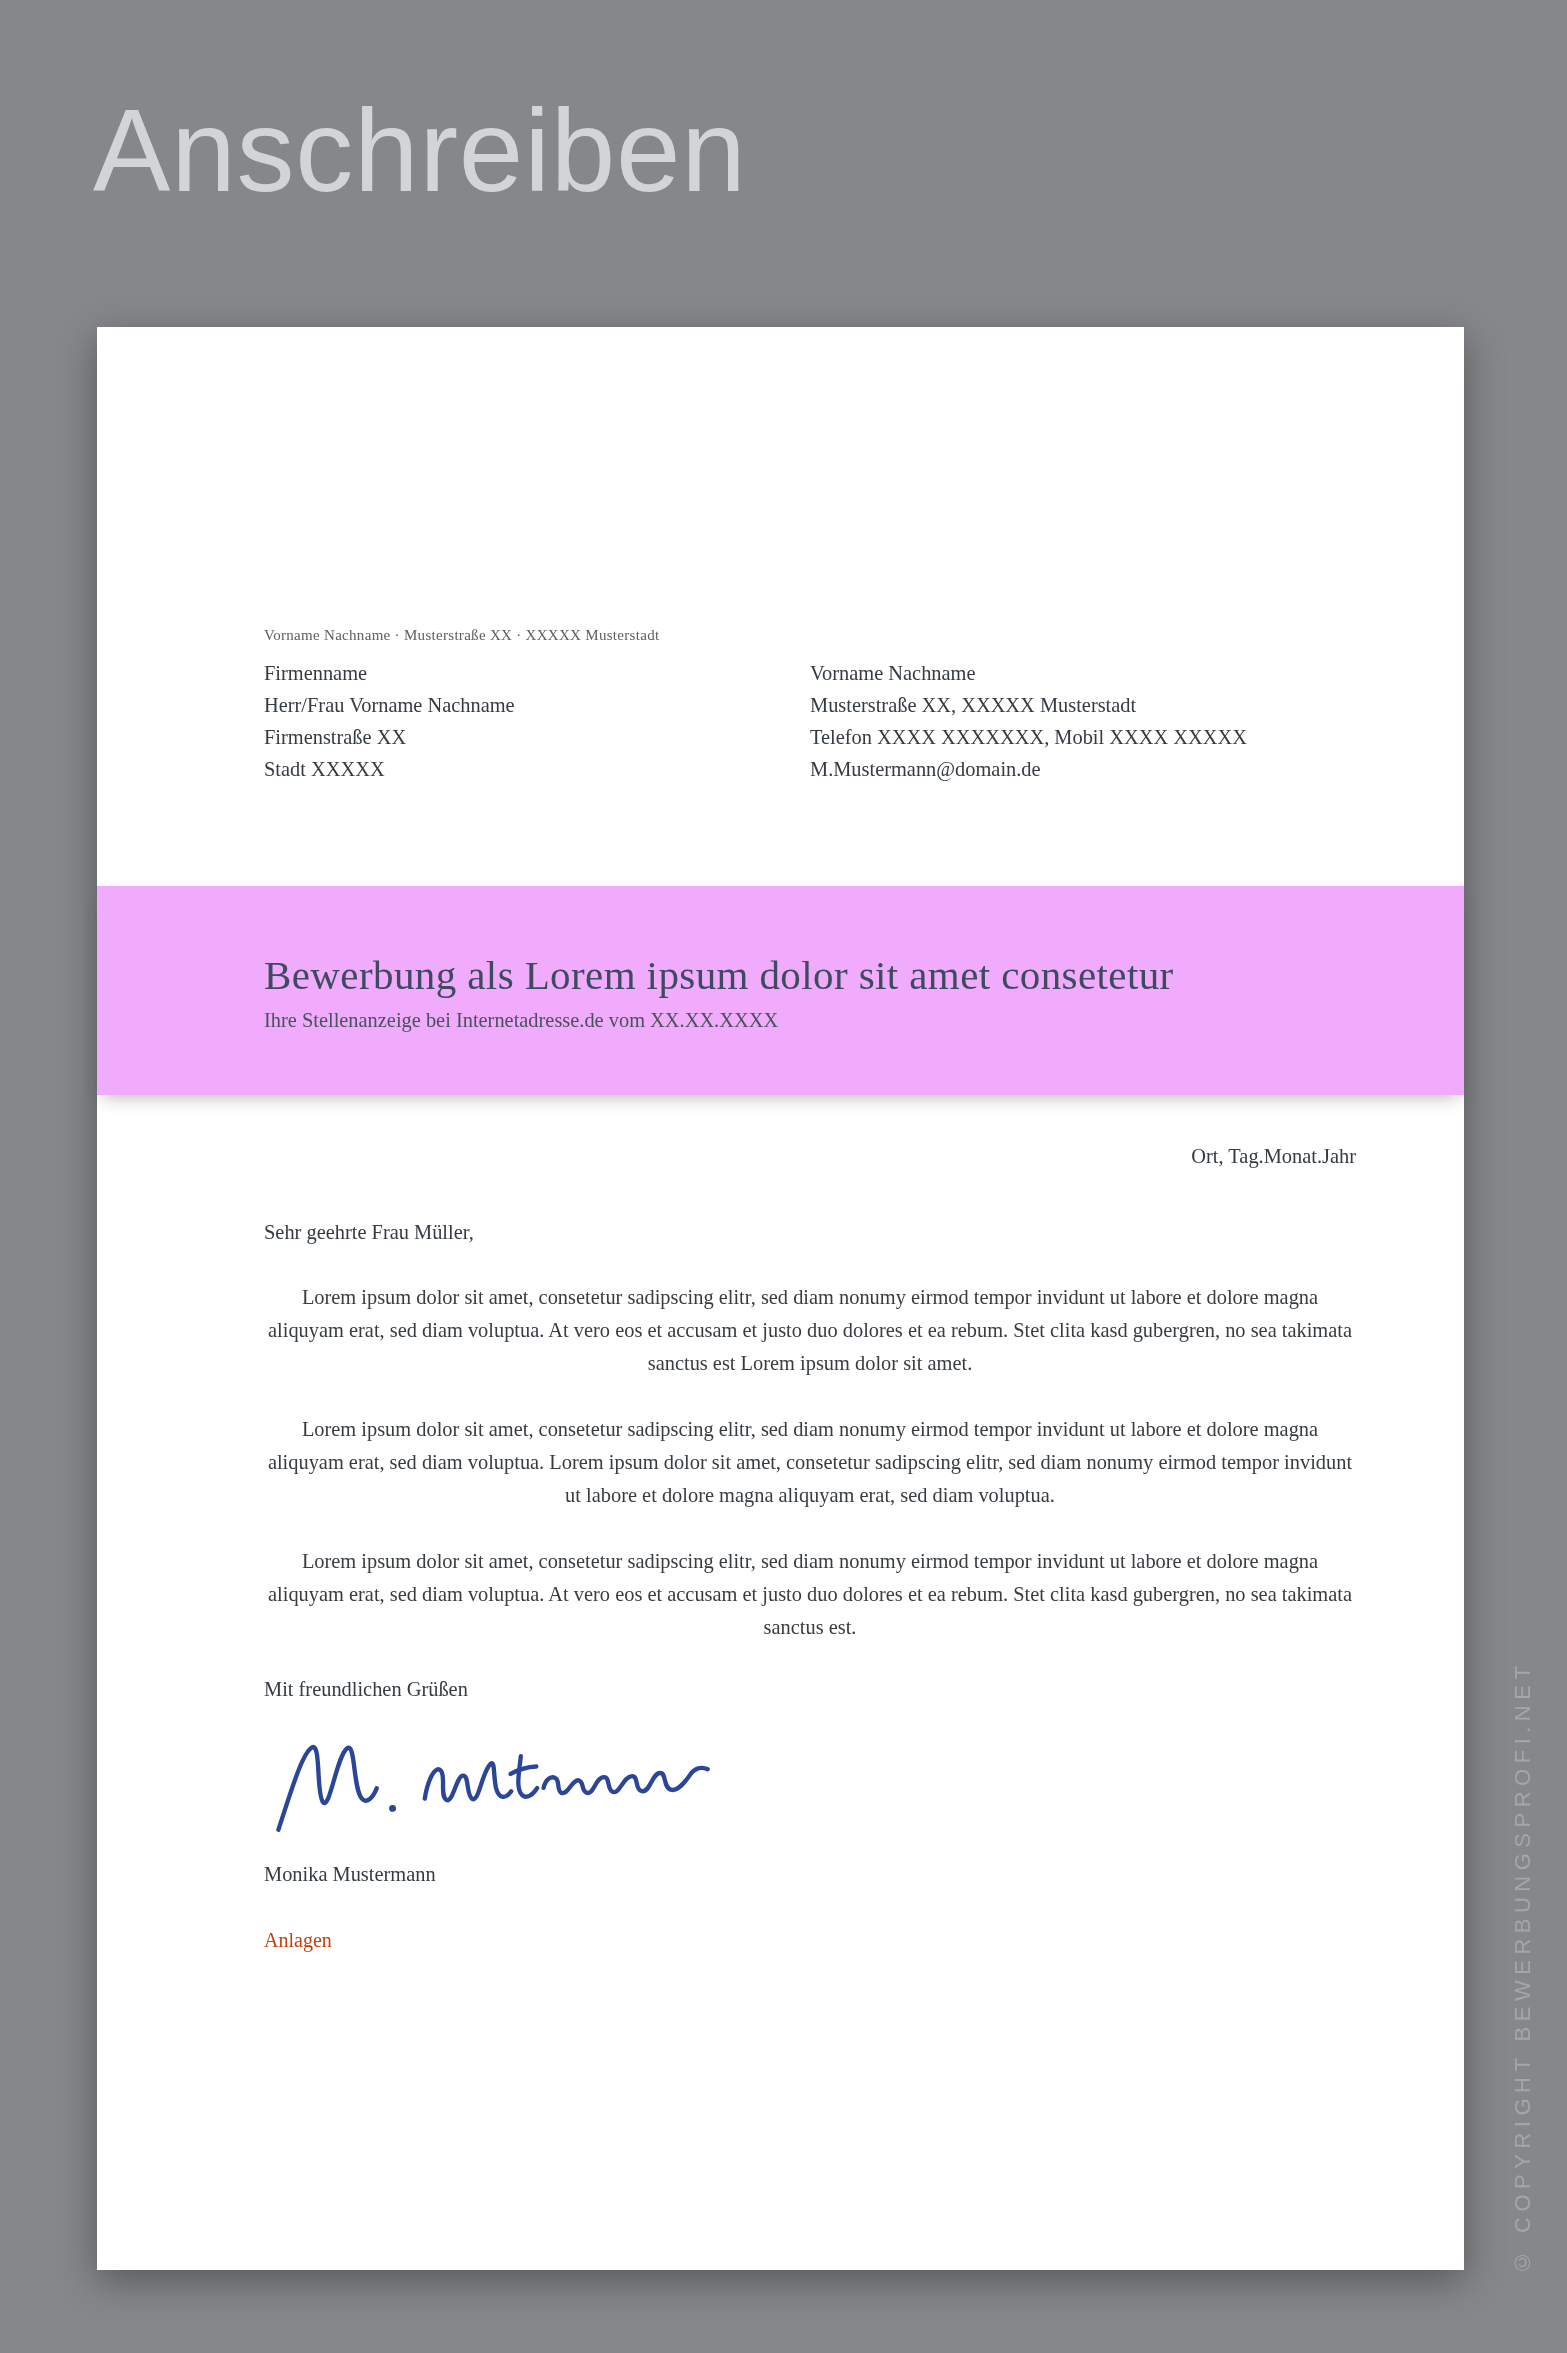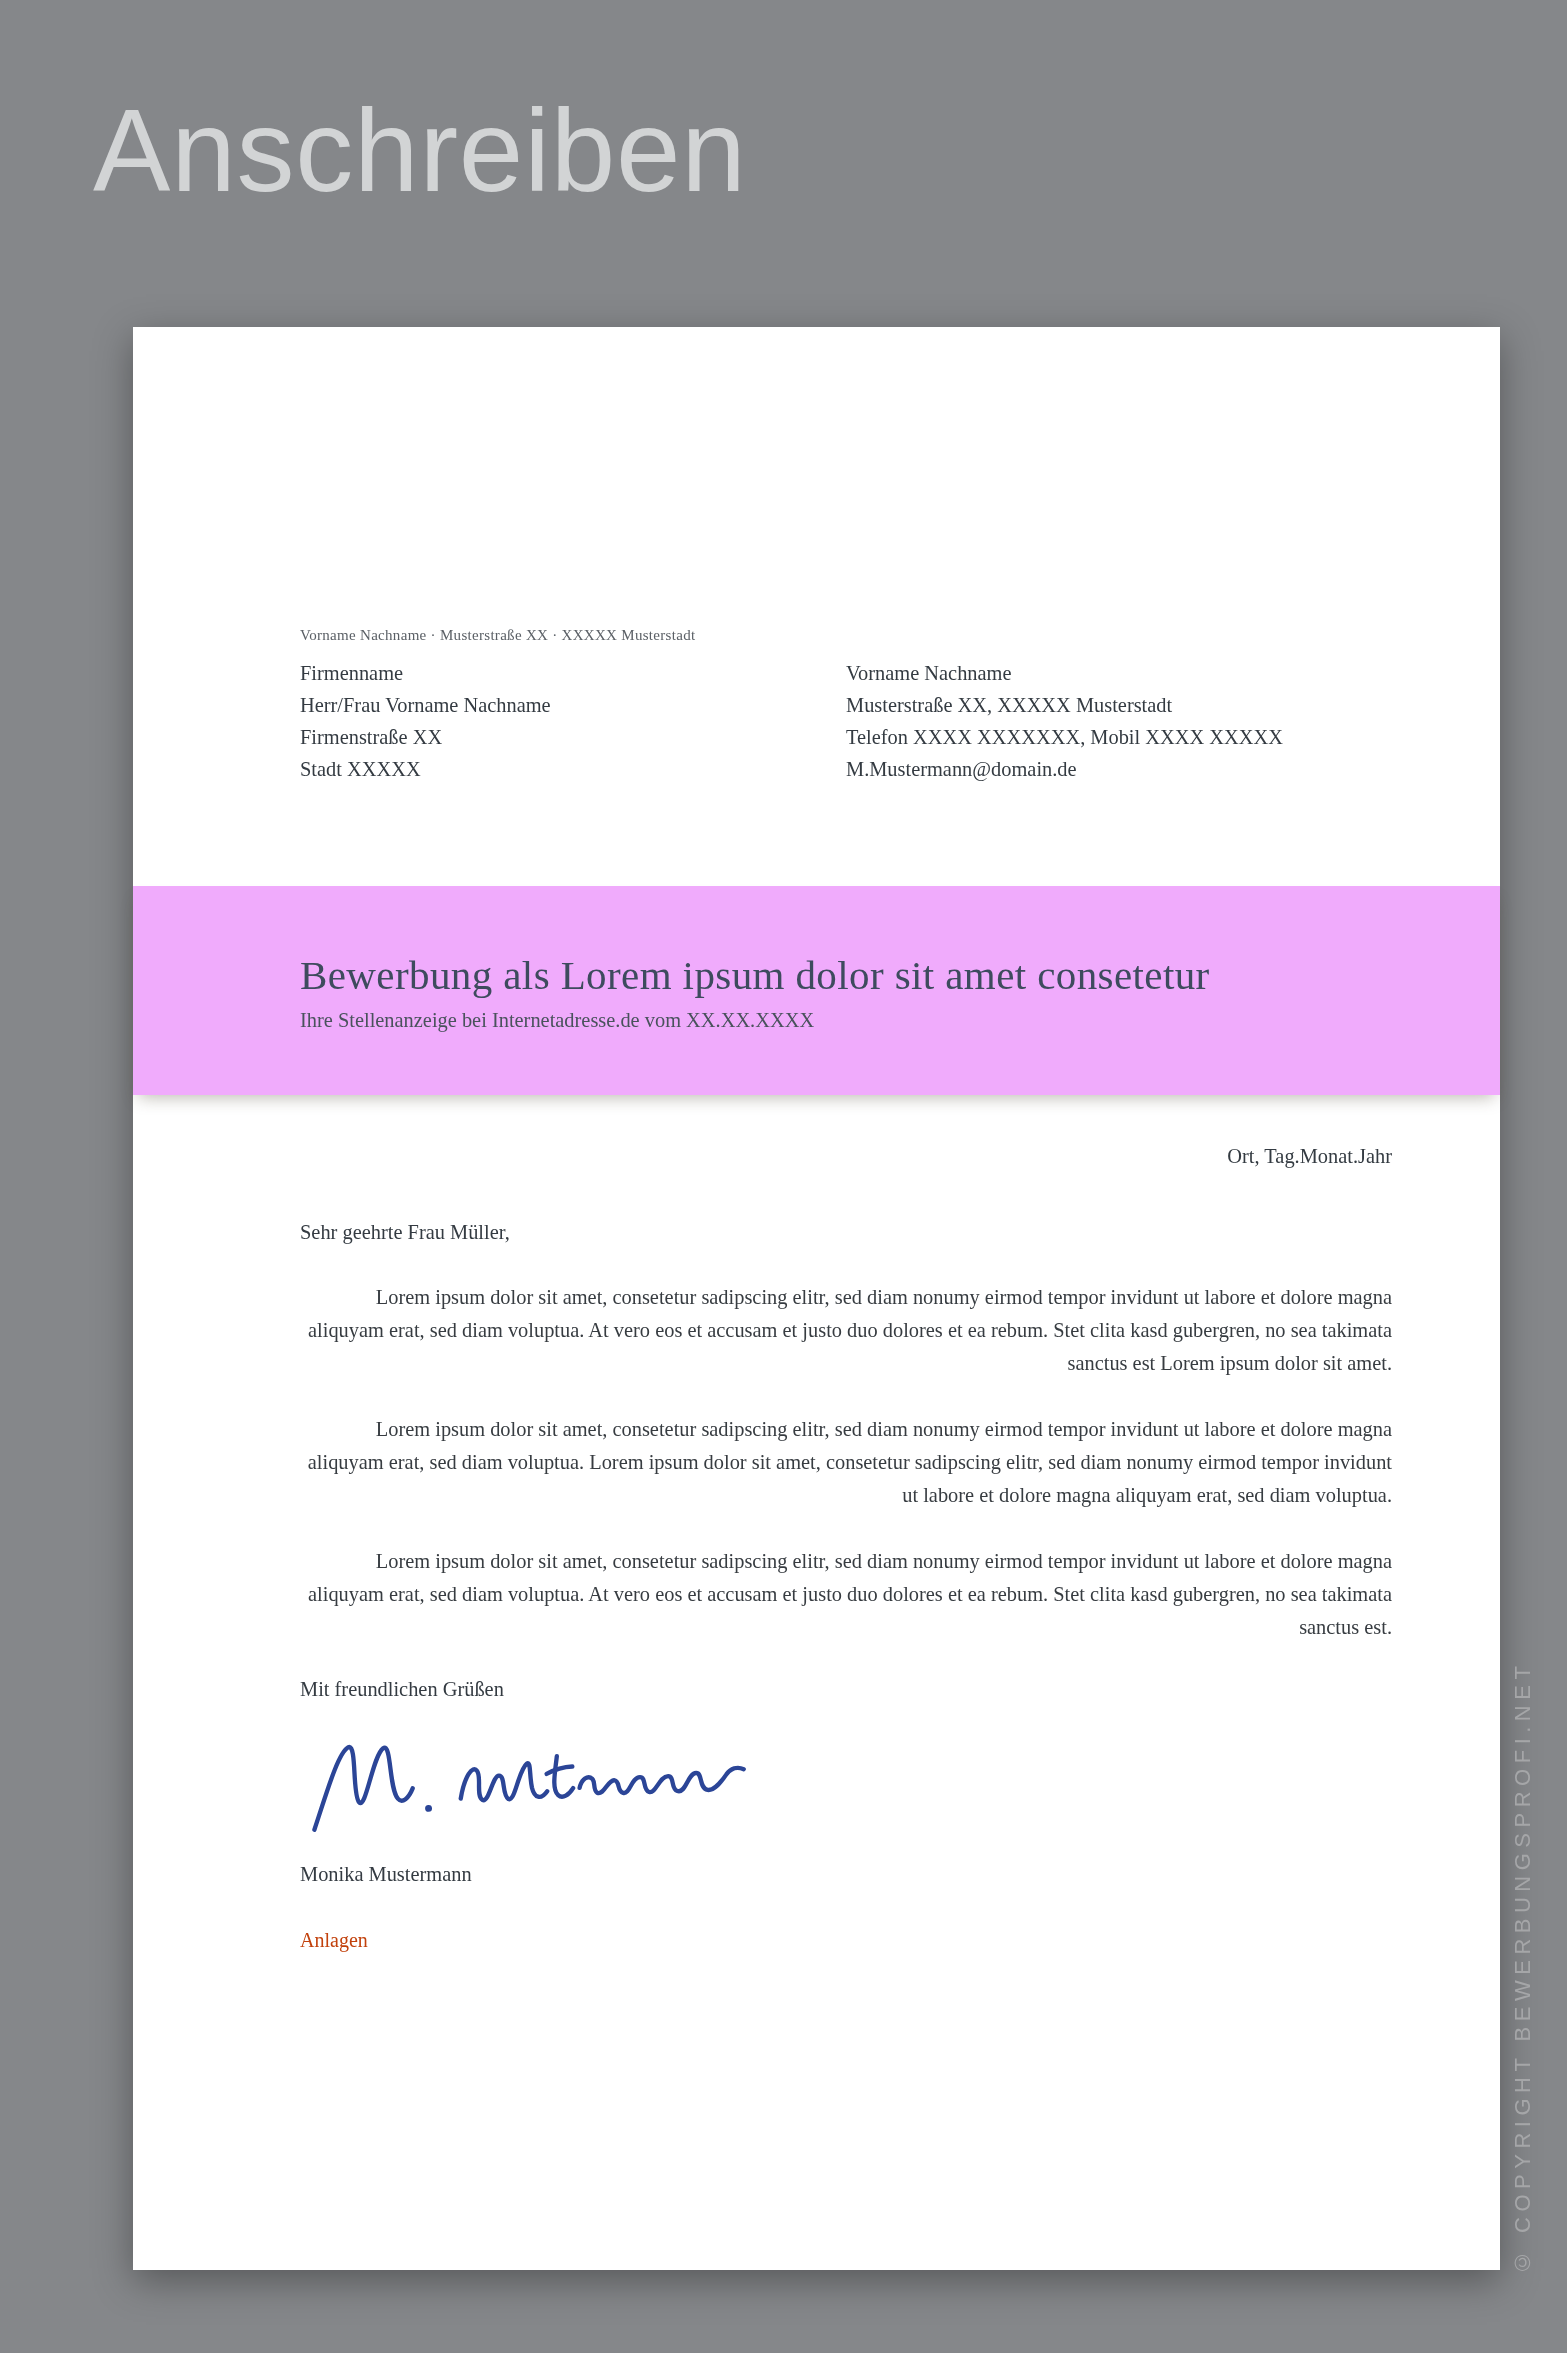--- a/index.html
+++ b/index.html
@@ -17,21 +17,20 @@
     font-family:"Liberation Sans","DejaVu Sans",sans-serif;
     font-weight:300; font-size:116px; line-height:1;
     color:#d2d4d5; letter-spacing:0.8px;
   }
 
   .sheet {
     position:absolute; left:97px; top:327px;
     width:1367px; height:1943px;
     background:#ffffff;
     box-shadow:0 11px 36px rgba(0,0,0,0.35);
-    margin-left:36px;
   }
 
   .sender-line {
     position:absolute; left:167px; top:300px;
     font-size:15px; color:#5b6066; letter-spacing:0.3px;
   }
 
   .addr-block { position:absolute; top:330px; font-size:20.4px; line-height:32px; color:#343b42; }
   .addr-left  { left:167px; }
   .addr-right { left:713px; }
@@ -47,21 +46,21 @@
   }
   .band-subline {
     margin-top:11px; font-size:20.4px; color:#49525c;
   }
 
   .content-col { position:absolute; left:167px; width:1092px; }
 
   .date-line { top:818px; text-align:right; font-size:20.4px; color:#343b42; }
   .salutation { top:894px; font-size:20.4px; color:#343b42; }
 
-  .paragraph { font-size:20.4px; line-height:33px; color:#373c41; text-align:right; }
+  .paragraph { font-size:20.4px; line-height:33px; color:#373c41; text-align:center; }
   .para-1 { top:954px; }
   .para-2 { top:1086px; }
   .para-3 { top:1218px; }
 
   .closing { top:1351px; font-size:20.4px; color:#343b42;font-family:Liberation Serif, serif; }
 
   .signature-wrap { position:absolute; left:169px; top:1395px; width:455px; height:118px; }
   .signature-wrap svg { width:100%; height:100%; transform:rotate(-2deg); }
 
   .signer-name { top:1536px; font-size:20.4px; color:#343b42; }

